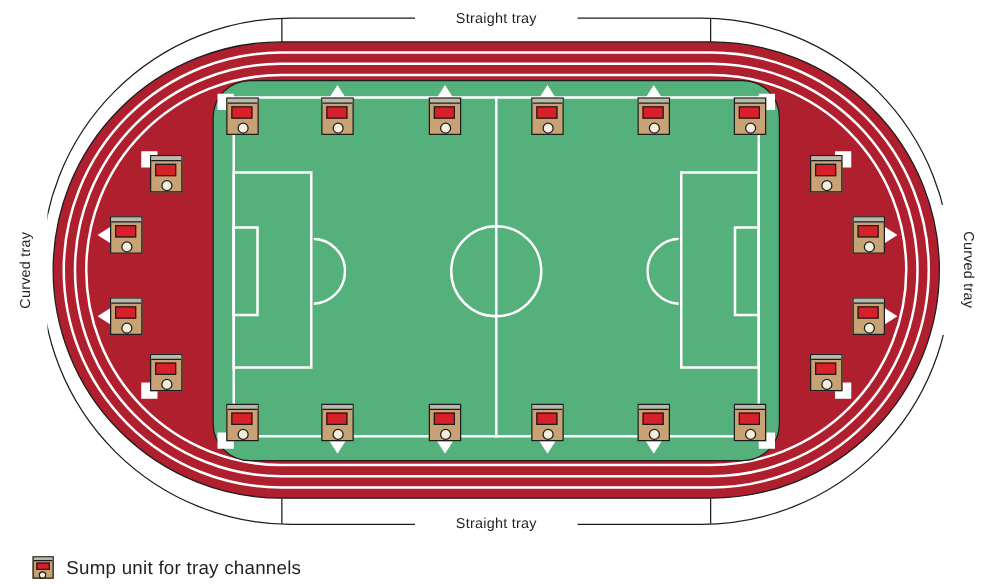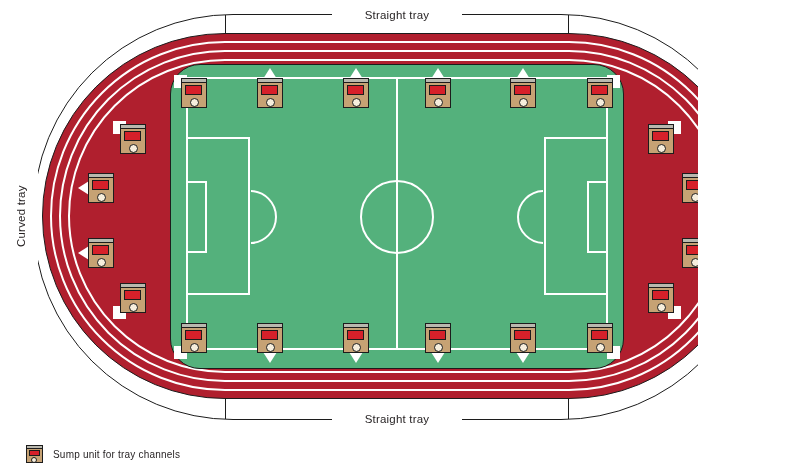--- a/index.html
+++ b/index.html
@@ -1,17 +1,17 @@
 <!DOCTYPE html>
 <html style="--track-red: #b01f2e; --field-green: #54b17c; --sump-tan: #c6a274; --sump-red: #d6202a; --sump-grey: #b9b8ae; --sump-cream: #f6eedd; --pitch-white: #ffffff; --line-black: #1c1c1c;"><head>
 <meta charset="utf-8">
 <style>
   html,body{margin:0;padding:0;background:#ffffff;}
   .canvas{
-    position:relative;width:698px;height:467px;background:#fff;overflow:hidden;
+    position:relative;width:798px;height:467px;background:#fff;overflow:hidden;
     font-family:"Liberation Sans", sans-serif;color:#231f20;
   }
   .abs{position:absolute;box-sizing:border-box;}
 
   
   .outline{
     left:33px;top:14px;width:728px;height:406px;
     border:1.2px solid var(--line-black);border-radius:200px;
   }
   .tick{width:1.2px;background:var(--line-black);}
@@ -71,21 +71,21 @@
   
   .legend{left:26px;top:444px;height:20px;display:flex;align-items:center;gap:10px;}
   .legend-icon{position:relative;width:17px;height:18px;box-sizing:border-box;
     background:var(--sump-tan);border:1.2px solid var(--line-black);}
   .legend-icon .l-lid{position:absolute;left:0;right:0;top:0;height:3px;box-sizing:border-box;
     background:var(--sump-grey);border-bottom:1px solid var(--line-black);}
   .legend-icon .l-panel{position:absolute;left:1.5px;top:3.5px;width:11px;height:6.5px;box-sizing:border-box;
     background:var(--sump-red);border:1px solid var(--line-black);}
   .legend-icon .l-outlet{position:absolute;left:3.5px;top:11px;width:6px;height:6px;box-sizing:border-box;
     background:var(--sump-cream);border:1px solid var(--line-black);border-radius:50%;}
-  .legend-text{font-size:10px;letter-spacing:0.2px;}
+  .legend-text{font-size:15px;letter-spacing:0.2px;}
 </style>
 </head>
 <body>
 
 <div class="canvas">
 
   <div class="abs outline"></div>
 
   <div class="abs tick" style="left:224.5px;top:15px;height:19px;"></div>
   <div class="abs tick" style="left:568px;top:15px;height:19px;"></div>

